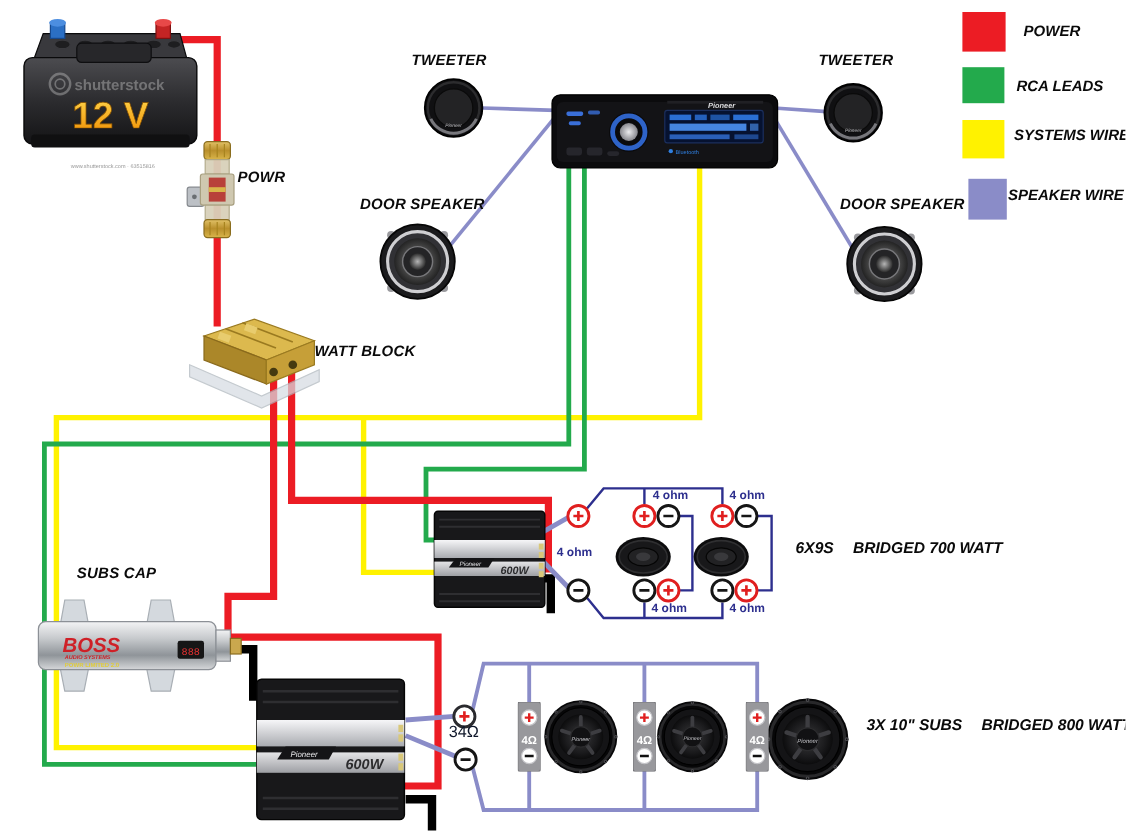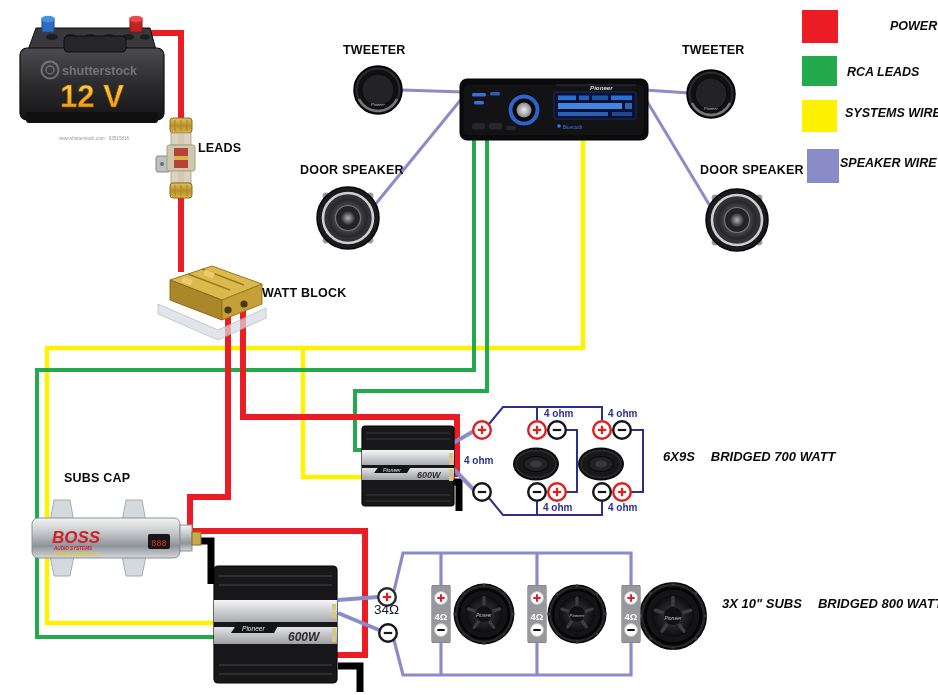--- a/index.html
+++ b/index.html
@@ -1,19 +1,19 @@
 <!DOCTYPE html>
 <html><head>
 <meta charset="utf-8">
 <style>
   html,body{margin:0;padding:0;background:#fff;}
   #stage{position:relative;width:938px;height:695px;background:#fff;overflow:hidden;
          font-family:"Liberation Sans",sans-serif;}
   #diagram{position:absolute;left:0;top:0;}
-  .lbl{position:absolute;font-weight:bold;font-size:12.5px;color:#0a0a0a;
+  .lbl{position:absolute;font-weight:bold;font-style:italic;font-size:12.5px;color:#0a0a0a;
        white-space:nowrap;letter-spacing:.2px;}
   .ohm{position:absolute;font-size:10px;font-weight:bold;color:#2d2f8e;white-space:nowrap;}
   .subload{position:absolute;font-size:13.5px;color:#0f172a;font-weight:normal;white-space:nowrap;}
   .anno{position:absolute;display:flex;font-weight:bold;font-style:italic;font-size:13px;color:#0a0a0a;white-space:nowrap;}
   .anno .gap1{margin-left:16px;}
   .swatch{position:absolute;}
   .legend-label{position:absolute;font-weight:bold;font-style:italic;font-size:12.5px;color:#0a0a0a;white-space:nowrap;}
 </style>
 </head>
 <body>
@@ -379,21 +379,21 @@
   <use href="#sym-term-pos" x="546" y="481" width="22" height="22"></use>
   <use href="#sym-term-pos" x="591" y="419" width="22" height="22"></use>
   <use href="#sym-term-neg" x="611" y="419" width="22" height="22"></use>
   <use href="#sym-term-neg" x="591" y="481" width="22" height="22"></use>
   <use href="#sym-term-pos" x="611" y="481" width="22" height="22"></use>
 
   <use href="#sym-term-pos-dark" x="376" y="586" width="22" height="22"></use>
   <use href="#sym-term-neg" x="377" y="622" width="22" height="22"></use>
 </svg>
 
-<div class="lbl" style="left:198px;top:141px;">LEADS</div>
+<div class="lbl" style="left:198px;top:141px;">POWR</div>
 <div class="lbl" style="left:262px;top:286px;">WATT BLOCK</div>
 <div class="lbl" style="left:64px;top:471px;">SUBS CAP</div>
 <div class="lbl" style="left:343px;top:43px;">TWEETER</div>
 <div class="lbl" style="left:682px;top:43px;">TWEETER</div>
 <div class="lbl" style="left:300px;top:163px;">DOOR SPEAKER</div>
 <div class="lbl" style="left:700px;top:163px;">DOOR SPEAKER</div>
 
 <div class="anno" style="left:663px;top:449px;justify-content:flex-end;">
   <span>6X9S</span>
   <span class="gap1">BRIDGED 700 WATT</span>
@@ -405,21 +405,21 @@
 
 <div class="ohm" style="left:464px;top:455px;">4 ohm</div>
 <div class="ohm" style="left:544px;top:408px;">4 ohm</div>
 <div class="ohm" style="left:608px;top:408px;">4 ohm</div>
 <div class="ohm" style="left:543px;top:502px;">4 ohm</div>
 <div class="ohm" style="left:608px;top:502px;">4 ohm</div>
 <div class="subload" style="left:374px;top:602px;">34Ω</div>
 
 <div>
   <div class="swatch" style="left: 802px; top: 10px; width: 36px; height: 33px; background: rgb(236, 28, 36);"></div>
-  <div class="legend-label" style="left:890px;top:19px;">POWER</div>
+  <div class="legend-label" style="left:853px;top:19px;">POWER</div>
   <div class="swatch" style="left: 802px; top: 56px; width: 35px; height: 30px; background: rgb(35, 170, 76);"></div>
   <div class="legend-label" style="left:847px;top:65px;">RCA LEADS</div>
   <div class="swatch" style="left: 802px; top: 100px; width: 35px; height: 32px; background: rgb(255, 242, 0);"></div>
   <div class="legend-label" style="left:845px;top:106px;">SYSTEMS WIRE</div>
   <div class="swatch" style="left: 807px; top: 149px; width: 32px; height: 34px; background: rgb(138, 140, 200);"></div>
   <div class="legend-label" style="left:840px;top:156px;">SPEAKER WIRE</div>
 </div>
 
 </div>
 

